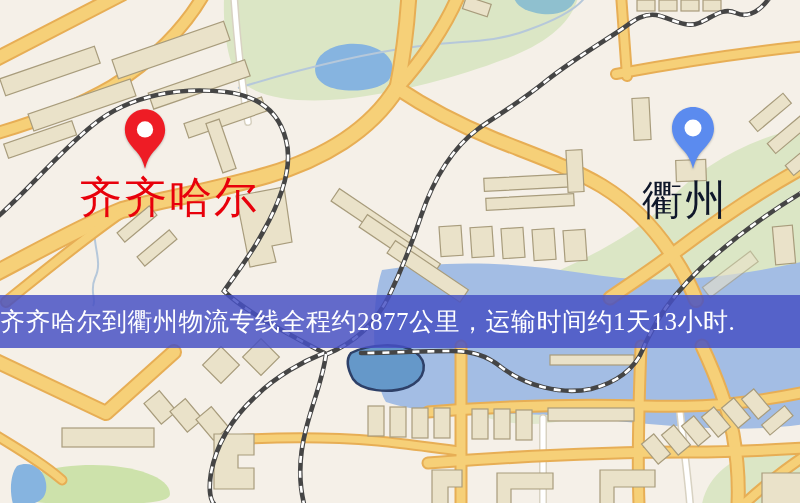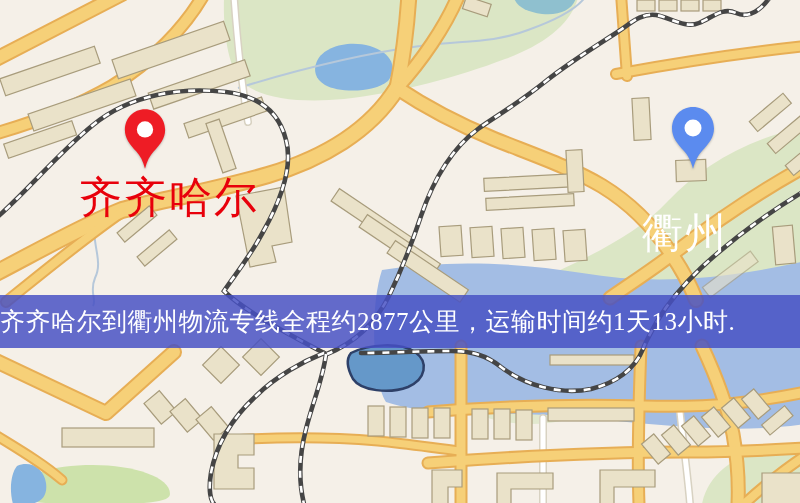--- a/index.html
+++ b/index.html
@@ -216,20 +216,20 @@
     </svg>
   </div>
   <div class="marker-label" style="left: 34px; top: 176px; font-size: 43px; color: rgb(232, 0, 11); margin-left: 45px;">齐齐哈尔</div>
 
   <div class="marker" style="left:669px;top:104px;width:48px;height:68px;">
     <svg class="pin-svg" viewBox="0 0 48 66">
       <path d="M24,2 C12,2 3,11.5 3,23.5 C3,32 8,38.5 15,46 C19,50.5 22,56 24,64 C26,56 29,50.5 33,46 C40,38.5 45,32 45,23.5 C45,11.5 36,2 24,2 Z" fill="#5b8bef"></path>
       <circle cx="24" cy="23" r="8.5" fill="#ffffff"></circle>
     </svg>
   </div>
-  <div class="marker-label" style="left: 642px; top: 180px; font-size: 41px; color: #ffffff; margin-top: 33px;">衢州</div>
+  <div class="marker-label" style="left: 642px; top: 180px; font-size: 41px; color: #0f172a;">衢州</div>
 
   <div class="banner">
     <div class="banner-bg" style="background-color: rgb(70, 80, 195);"></div>
     <div class="banner-text" style="color: rgb(255, 255, 255);">齐齐哈尔到衢州物流专线全程约2877公里，运输时间约1天13小时.</div>
   </div>
 
 </div>
 
 </body></html>

